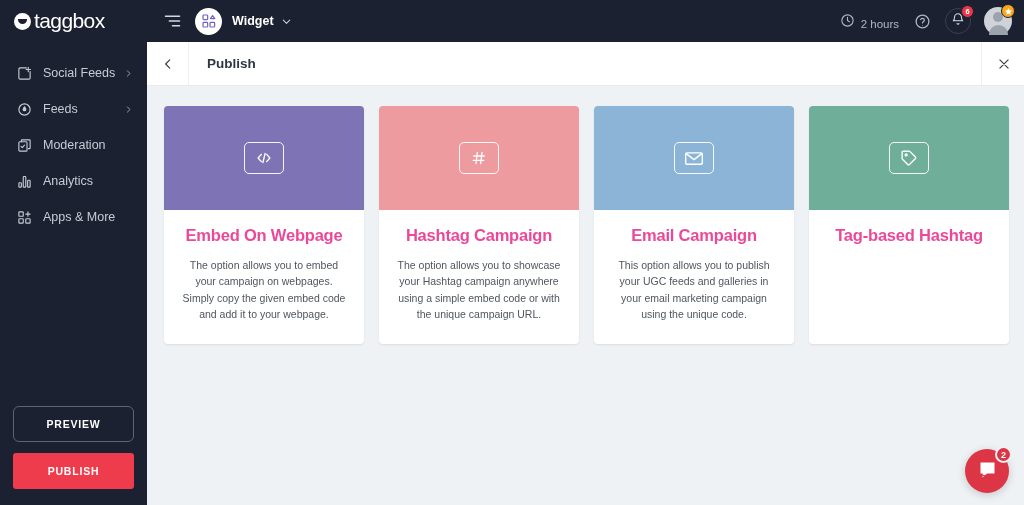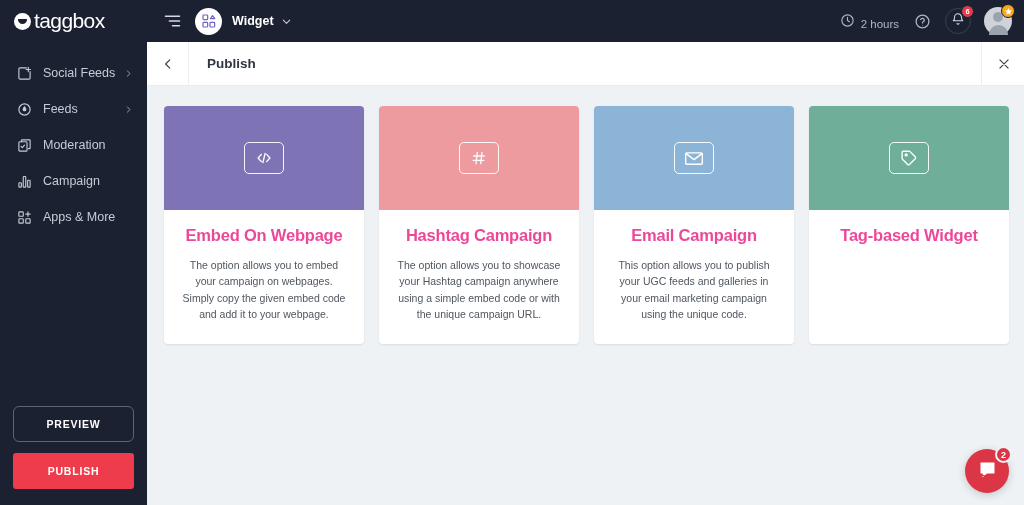--- a/index.html
+++ b/index.html
@@ -458,21 +458,21 @@
       </div>
 
       <div class="nav-item">
         <span class="nav-ico">
           <svg width="15" height="15" viewBox="0 0 24 24" fill="none" stroke="#c6ccd6" stroke-width="1.8" stroke-linecap="round" stroke-linejoin="round">
             <rect x="3" y="14" width="4" height="7" rx="1"></rect>
             <rect x="10" y="4" width="4" height="17" rx="1"></rect>
             <rect x="17" y="10" width="4" height="11" rx="1"></rect>
           </svg>
         </span>
-        <span class="nav-label">Campaign</span>
+        <span class="nav-label">Analytics</span>
       </div>
 
       <div class="nav-item">
         <span class="nav-ico">
           <svg width="15" height="15" viewBox="0 0 24 24" fill="none" stroke="#c6ccd6" stroke-width="1.8" stroke-linecap="round" stroke-linejoin="round">
             <rect x="3" y="3" width="7" height="7" rx="1"></rect>
             <rect x="3" y="14" width="7" height="7" rx="1"></rect>
             <rect x="14" y="14" width="7" height="7" rx="1"></rect>
             <path d="M17.5 3v7M14 6.5h7"></path>
           </svg>
@@ -628,21 +628,21 @@
         <div class="card">
           <div class="card-banner" style="background:#6faf9a">
             <span class="card-ico-box">
               <svg width="18" height="18" viewBox="0 0 24 24" fill="none" stroke="#ffffff" stroke-width="1.8" stroke-linecap="round" stroke-linejoin="round">
                 <path d="M20.6 12.6l-8 8a1.6 1.6 0 0 1-2.3 0l-7-7a1.6 1.6 0 0 1-.5-1.2V4.6A1.6 1.6 0 0 1 4.5 3h7.7c.5 0 .9.2 1.2.5l7.2 7.2a1.6 1.6 0 0 1 0 2z"></path>
                 <circle cx="8.2" cy="7.9" r="1.3"></circle>
               </svg>
             </span>
           </div>
           <div class="card-body">
-            <div class="card-title">Tag-based Widget</div>
+            <div class="card-title">Tag-based Hashtag</div>
           </div>
         </div>
 
       </div>
 
       <div class="intercom">
         <span>
           <svg width="21" height="21" viewBox="0 0 24 24" fill="#ffffff" stroke="none">
             <path d="M4 4h16v12.5h-8.6L6.4 21v-4.5H4z" fill="#ffffff"></path>
           </svg>

